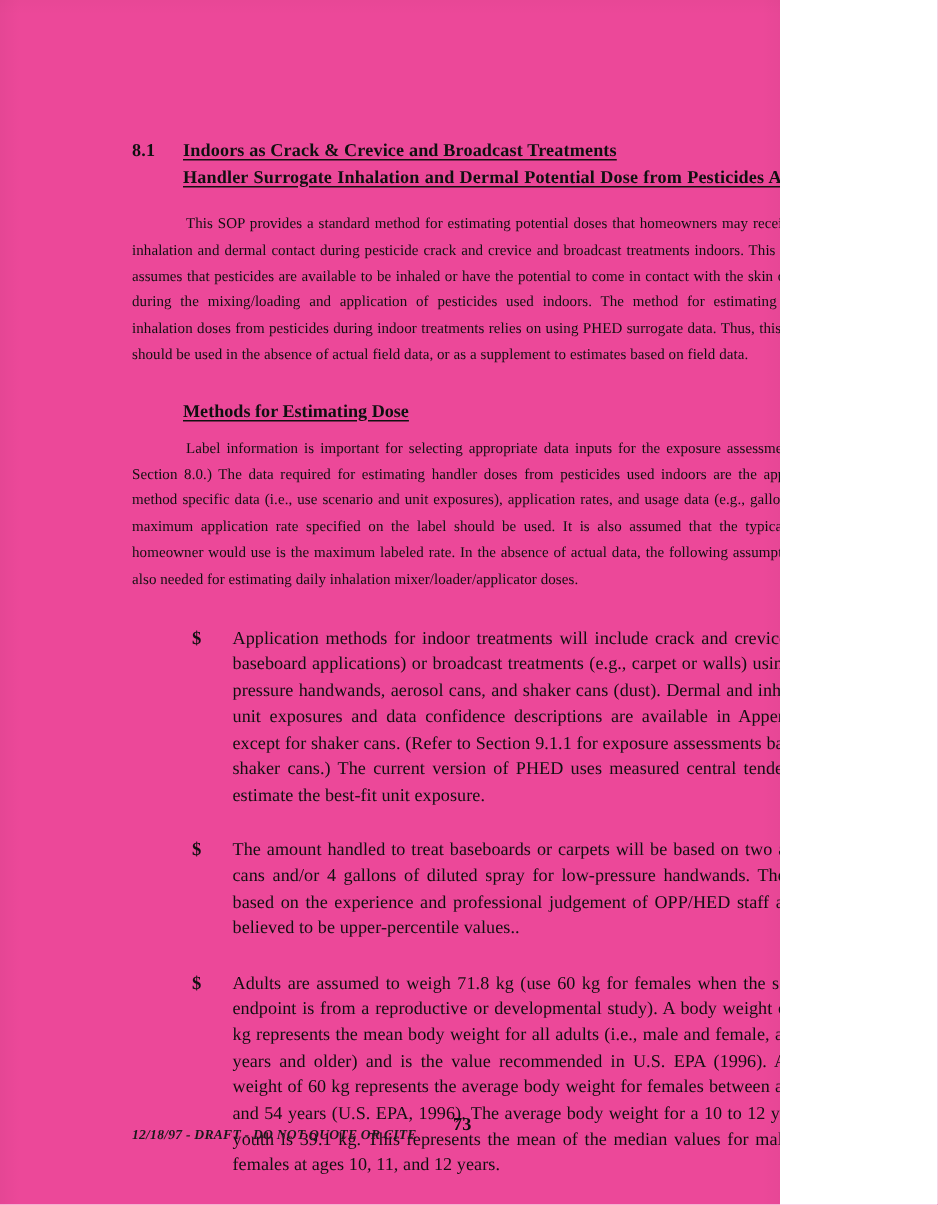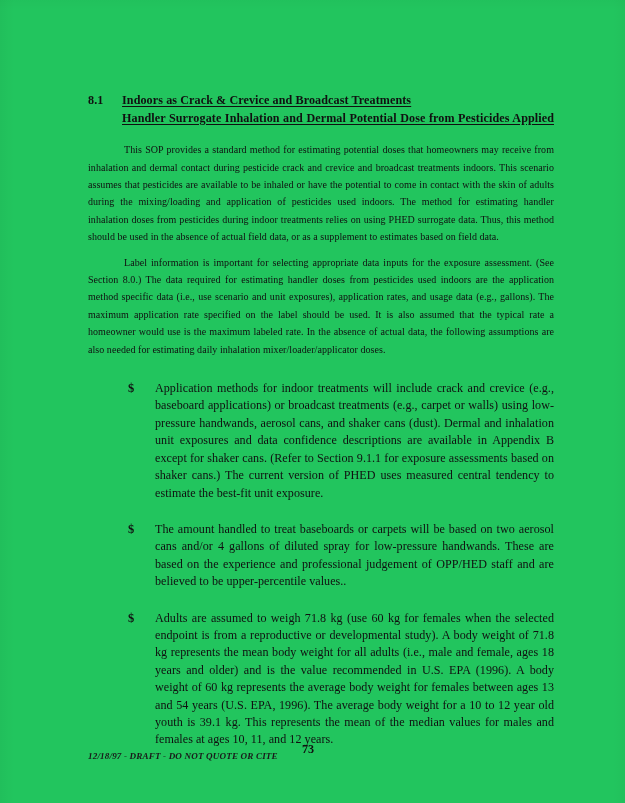--- a/index.html
+++ b/index.html
@@ -3,23 +3,23 @@
 <meta charset="utf-8">
 <title>Scanned Document Page 73</title>
 <style>
   html, body {
     margin: 0;
     padding: 0;
     background: #ffffff;
   }
   .page {
     position: relative;
-    width: 625px;
+    width: 520px;
     height: 803px;
-    background: #22c55e;
+    background: #ec4899;
     overflow: hidden;
     font-family: "Liberation Serif", "DejaVu Serif", serif;
     color: #101010;
   }
   
   .scan-tint {
     position: absolute;
     inset: 0;
     pointer-events: none;
     background:
@@ -158,20 +158,23 @@
       <div class="section-num">8.1</div>
       <div class="section-title">
         <span class="ln last">Indoors as Crack &amp; Crevice and Broadcast Treatments</span>
         <span class="ln">Handler Surrogate Inhalation and Dermal Potential Dose from Pesticides Applied</span>
       </div>
     </div>
 
 
     <p class="body">This SOP provides a standard method for estimating potential doses that homeowners may receive from inhalation and dermal contact during pesticide crack and crevice and broadcast treatments indoors.  This scenario assumes that pesticides are available to be inhaled or have the potential to come in contact with the skin of adults during the mixing/loading and application of pesticides used indoors.  The method for estimating handler inhalation doses from pesticides during indoor treatments relies on using PHED surrogate data.  Thus, this method should be used in the absence of actual field data, or as a supplement to estimates based on field data.</p>
 
+    <div class="sub-head-wrap">
+      <div class="sub-head">Methods for Estimating Dose</div>
+    </div>
 
     <p class="body tight">Label information is important for selecting appropriate data inputs for the exposure assessment.  (See Section 8.0.)  The data required for estimating handler doses from pesticides used indoors are the application method specific data (i.e., use scenario and unit exposures), application rates, and usage data (e.g., gallons).  The maximum application rate specified on the label should be used.  It is also assumed that the typical rate a homeowner would use is the maximum labeled rate.  In the absence of actual data, the following assumptions are also needed for estimating daily inhalation mixer/loader/applicator doses.</p>
 
     <ul class="bullets">
       <li class="bullet-item">
         <span class="bullet-mark">$</span>
         <span class="bullet-text">Application methods for indoor treatments will include crack and crevice (e.g., baseboard applications) or broadcast treatments (e.g., carpet or walls) using low-pressure handwands, aerosol cans, and shaker cans (dust).  Dermal and inhalation unit exposures and data confidence descriptions are available in Appendix B except for shaker cans.  (Refer to Section 9.1.1 for exposure assessments based on shaker cans.)  The current version of PHED uses measured central tendency to estimate the best-fit unit exposure.</span>
       </li>
       <li class="bullet-item">
         <span class="bullet-mark">$</span>

